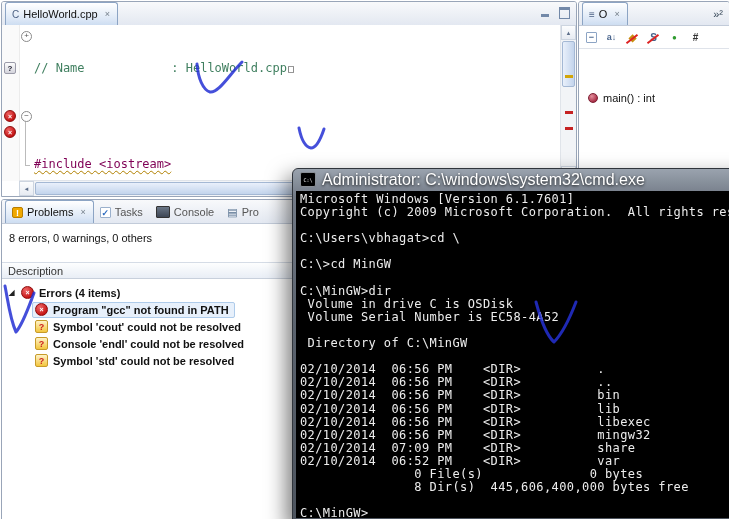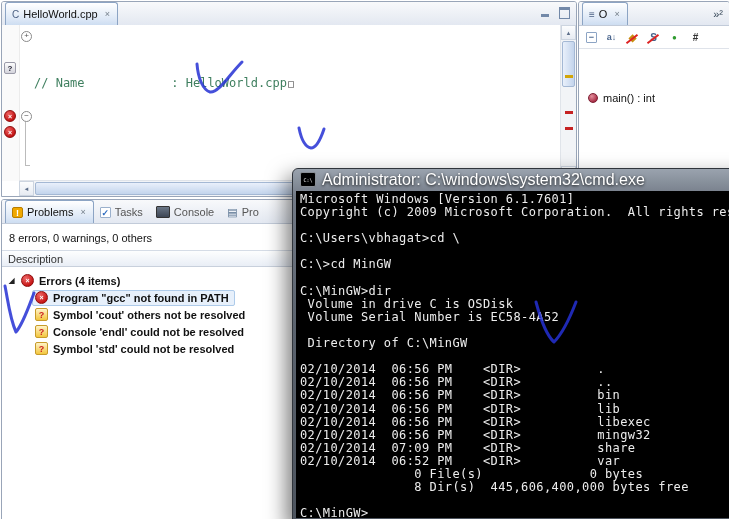--- a/index.html
+++ b/index.html
@@ -30,21 +30,21 @@
   .mk{position:absolute;left:2px;width:12px;height:12px;font-size:8px;line-height:12px;text-align:center;
       border-radius:2px;box-sizing:border-box;}
   .mk.help{background:linear-gradient(#fdfdfd,#d4d4dc);border:1px solid #9a9aa8;color:#223;font-weight:bold;}
   .mk.err{background:radial-gradient(circle at 35% 30%,#ef6161,#c01010 75%);border:1px solid #8e0c0c;
       border-radius:50%;color:#fff;font-weight:bold;font-size:7px;line-height:11px;}
   .foldcol{position:absolute;left:18px;top:0;width:12px;bottom:15px;}
   .fold{position:absolute;left:1px;width:9px;height:9px;border:1px solid #8a8a8a;border-radius:50%;
         background:#fff;color:#555;font-size:8px;line-height:8px;text-align:center;box-sizing:content-box;}
   .foldline{position:absolute;left:5px;top:97px;height:44px;border-left:1px solid #bbb;}
   .foldline::after{content:"";position:absolute;left:0;bottom:0;width:4px;border-bottom:1px solid #bbb;}
-  .code{position:absolute;left:32px;top:0;right:16px;bottom:15px;padding-top:18px;white-space:pre;
+  .code{position:absolute;left:32px;top:0;right:16px;bottom:15px;padding-top:3px;white-space:pre;
         font-family:"DejaVu Sans Mono","Liberation Mono",monospace;font-size:12px;line-height:16px;color:#000;overflow:hidden;}
   .cl{height:16px;}
   .cmt{color:#3f7f5f;}
   .pp{color:#7f0055;}
   .sq{text-decoration:underline wavy #b08000;text-decoration-thickness:1px;text-underline-offset:2px;}
   .boxch{color:#333;font-size:10px;margin-left:1px;}
 
   .vscroll{position:absolute;right:0;top:0;width:15px;bottom:15px;background:#f2f4f7;border-left:1px solid #e0e4ea;}
   .sarr{position:absolute;width:15px;height:15px;font-size:6px;color:#5c6e8a;text-align:center;line-height:15px;
         background:linear-gradient(#fcfdfe,#e7ebf2);border:1px solid #cdd5e0;box-sizing:border-box;}
@@ -83,21 +83,21 @@
   
   .problems{left:1px;top:199px;width:308px;height:320px;}
   .pticon{flex:0 0 auto;}
   .pticon.warn{width:11px;height:11px;background:#f0a800;border:1px solid #b87d00;border-radius:2px;color:#fff;
         font-size:9px;font-weight:bold;line-height:11px;text-align:center;box-sizing:border-box;}
   .pticon.tasks{width:11px;height:11px;border:1px solid #9ab0cc;background:#fff;color:#2d6cc0;font-weight:bold;
         font-size:9px;line-height:10px;text-align:center;border-radius:1px;box-sizing:border-box;}
   .pticon.consoleic{width:12px;height:10px;background:linear-gradient(#6a7686,#3d4654);border:1px solid #333;border-radius:1px;}
   .pticon.propsic{font-size:11px;color:#55708e;line-height:11px;}
   .summary{font-size:11px;color:#111;padding:8px 7px 4px;}
-  .colheader{margin-top:2px;height:17px;width:296px;box-sizing:border-box;background:linear-gradient(#fdfefe,#e9eef6);
+  .colheader{margin-top:14px;height:17px;width:296px;box-sizing:border-box;background:linear-gradient(#fdfefe,#e9eef6);
         border-top:1px solid #d5dce6;border-bottom:1px solid #c8d0dc;border-right:1px solid #c8d0dc;
         font-size:11px;color:#333;display:flex;align-items:center;padding-left:6px;}
   .tree{padding-top:5px;}
   .trow{display:flex;align-items:center;height:17px;font-size:11px;gap:5px;color:#111;}
   .trow.group{padding-left:5px;}
   .arrow{font-size:8px;color:#222;width:9px;text-align:center;}
   .erricon{width:13px;height:13px;border-radius:50%;background:radial-gradient(circle at 35% 30%,#ef6868,#c41212 75%);
         border:1px solid #8e0c0c;color:#fff;font-size:7px;font-weight:bold;line-height:12px;text-align:center;
         box-sizing:border-box;flex:0 0 auto;}
   .semicon{width:13px;height:13px;border-radius:2px;background:linear-gradient(#fff3c8,#f3c63e);border:1px solid #c79b2a;
@@ -150,20 +150,21 @@
       <span class="mk err" style="top:101px">×</span>
     </div>
     <div class="foldcol">
       <span class="fold" style="top:6px">+</span>
       <span class="fold" style="top:86px">−</span>
       <span class="foldline"></span>
     </div>
     <div class="code">
       <div class="cl"><span class="cmt">// Name            : HelloWorld.cpp</span><span class="boxch">□</span></div>
       <div class="cl"></div>
+      <div class="cl"><span class="pp sq">#include &lt;iostream&gt;</span></div>
       
       
       
       
       
       
     </div>
     <div class="vscroll">
       <span class="sarr up">▲</span>
       <span class="vthumb"></span>
@@ -237,21 +238,21 @@
       <span class="tlabel">Errors (4 items)</span>
     </div>
     <div class="trow child">
       <span class="sel">
         <span class="erricon">×</span>
         <span class="tlabel">Program "gcc" not found in PATH</span>
       </span>
     </div>
     <div class="trow child">
       <span class="semicon">?</span>
-      <span class="tlabel">Symbol 'cout' others not be resolved</span>
+      <span class="tlabel">Symbol 'cout' could not be resolved</span>
     </div>
     <div class="trow child">
       <span class="semicon">?</span>
       <span class="tlabel">Console 'endl' could not be resolved</span>
     </div>
     <div class="trow child">
       <span class="semicon">?</span>
       <span class="tlabel">Symbol 'std' could not be resolved</span>
     </div>
   </div>

